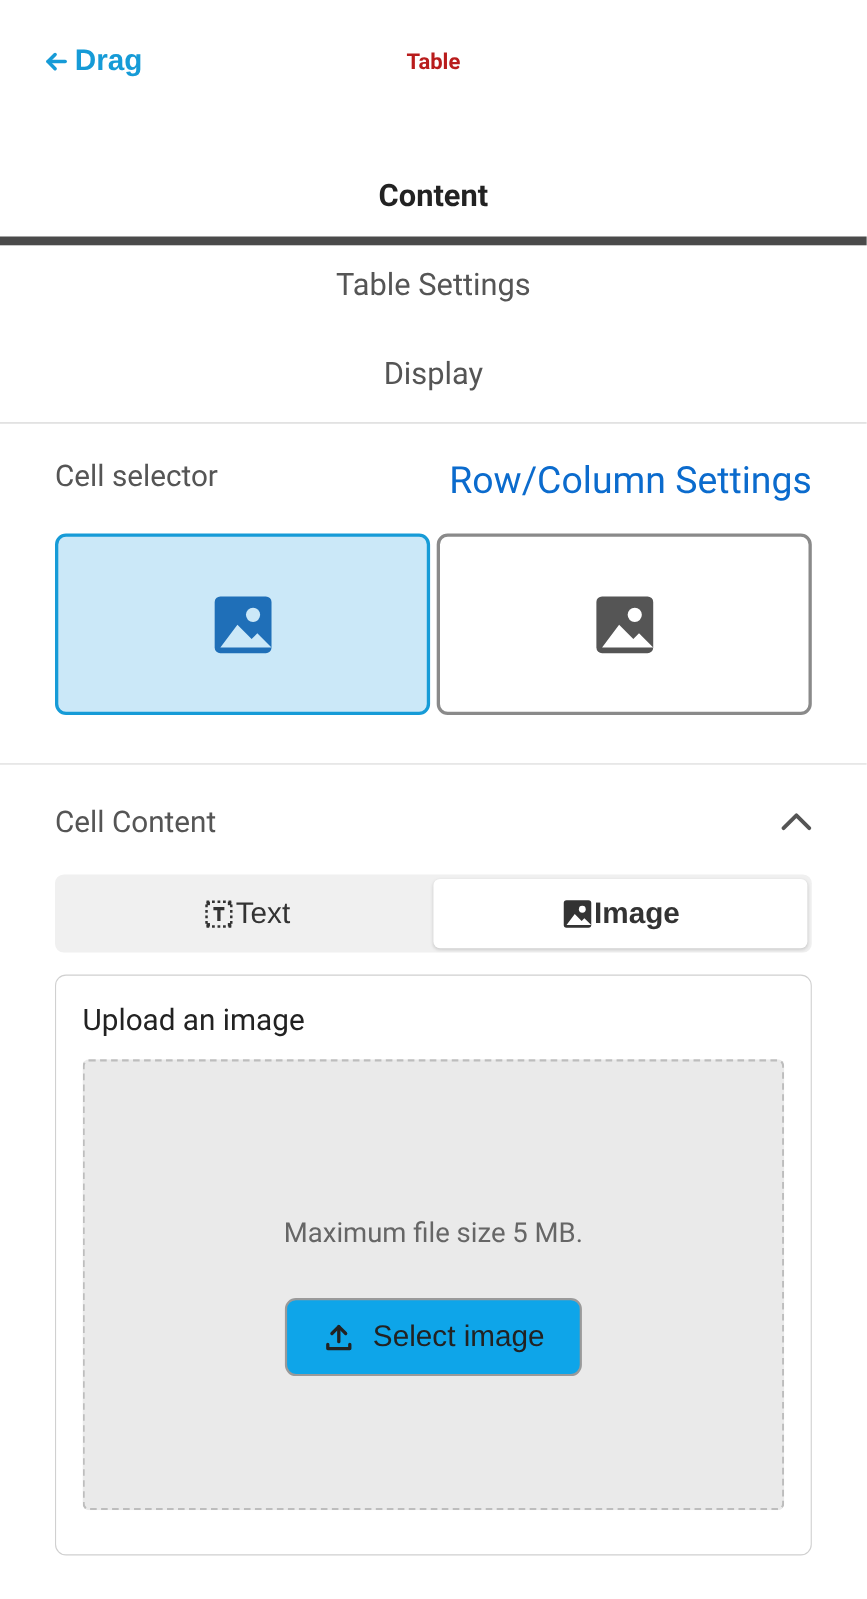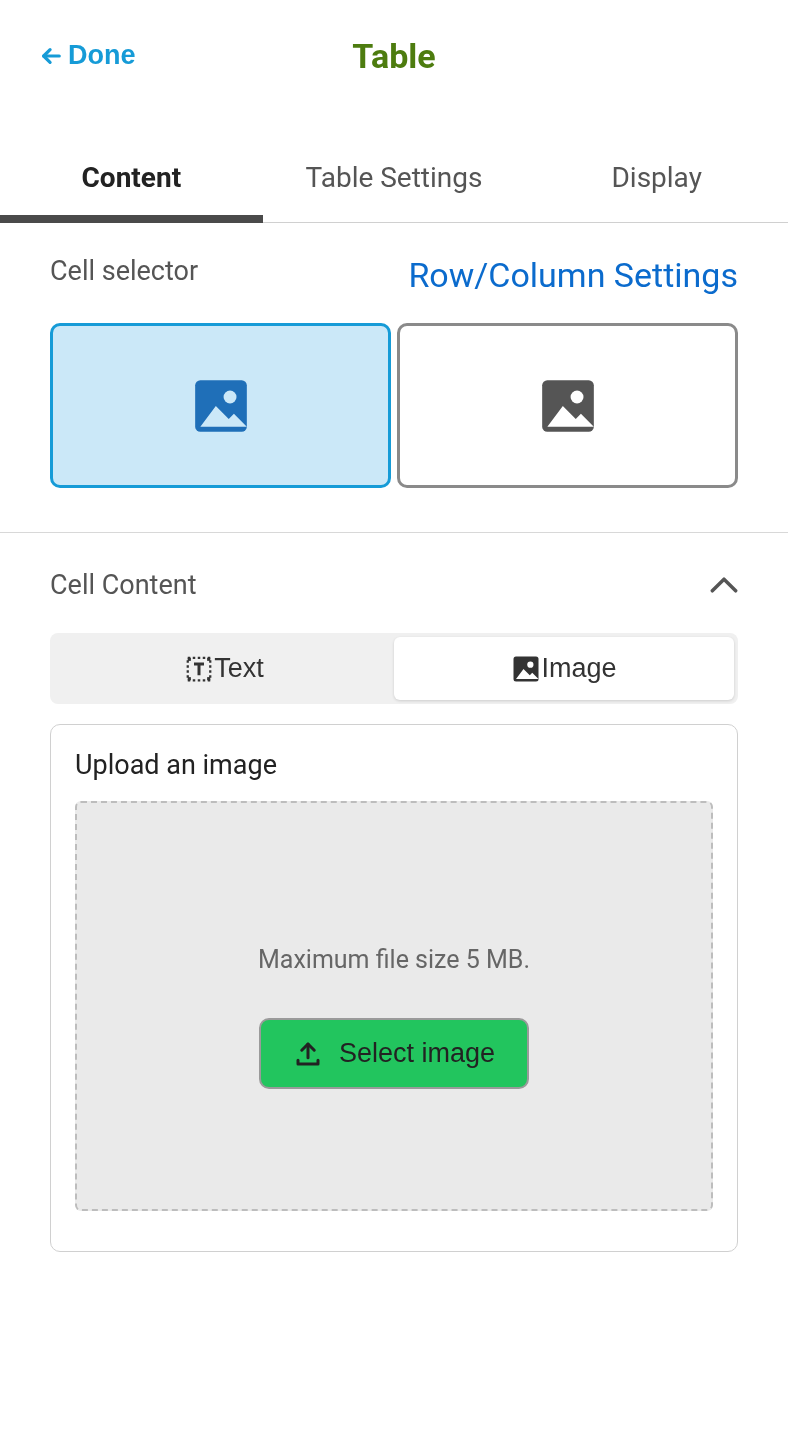--- a/index.html
+++ b/index.html
@@ -32,31 +32,32 @@
       cursor: pointer;
     }
     .done-arrow {
       width: 22px;
       height: 22px;
     }
     .header-title {
       position: absolute;
       left: 50%;
       transform: translateX(-50%);
-      font-size: 34px;
-      font-weight: 700;
-      color: #4d7c0f;
+      font-size: 20px;
+      font-weight: 700;
+      color: #b91c1c;
       text-align: center;
     }
     
     .tabs {
       display: flex;
       border-bottom: 1px solid #d0d0d0;
       padding: 0;
       margin-top: 50px;
+      flex-direction: column;
     }
     .tab {
       flex: 1;
       text-align: center;
       padding: 20px 0 28px 0;
       font-size: 28px;
       color: #555;
       cursor: pointer;
       position: relative;
       font-weight: 400;
@@ -154,21 +155,21 @@
       cursor: pointer;
       display: flex;
       align-items: center;
       justify-content: center;
       gap: 0;
       border-radius: 6px;
       color: #333;
     }
     .toggle-btn.active {
       background: #ffffff;
-      font-weight: 400;
+      font-weight: 700;
       box-shadow: 0 1px 3px rgba(0,0,0,0.15);
     }
     .toggle-icon {
       width: 30px;
       height: 30px;
     }
     
     .upload-panel {
       margin: 20px 50px 40px 50px;
       border: 1px solid #d0d0d0;
@@ -196,21 +197,21 @@
     .dropzone-sub {
       font-size: 25px;
       color: #666;
       line-height: 1.5;
       margin-bottom: 40px;
     }
     .select-btn {
       display: inline-flex;
       align-items: center;
       gap: 16px;
-      background: #22c55e;
+      background: #0ea5e9;
       border: 2px solid #9a9a9a;
       border-radius: 10px;
       padding: 18px 32px;
       font-size: 27px;
       color: #222;
       cursor: pointer;
       justify-content: flex-end;
     }
     .upload-icon {
       width: 30px;
@@ -219,21 +220,21 @@
   </style>
 </head>
 <body>
 
 <div class="header">
   <button class="done-btn">
     <svg class="done-arrow" viewBox="0 0 24 24" fill="none" stroke="#169bd7" stroke-width="3.5" stroke-linecap="round" stroke-linejoin="round">
       <line x1="21" y1="12" x2="4" y2="12"></line>
       <polyline points="11,5 4,12 11,19"></polyline>
     </svg>
-    <span>Done</span>
+    <span>Drag</span>
   </button>
   <div class="header-title">Table</div>
 </div>
 
 <div class="tabs">
   <div class="tab active">Content</div>
   <div class="tab">Table Settings</div>
   <div class="tab">Display</div>
 </div>
 

